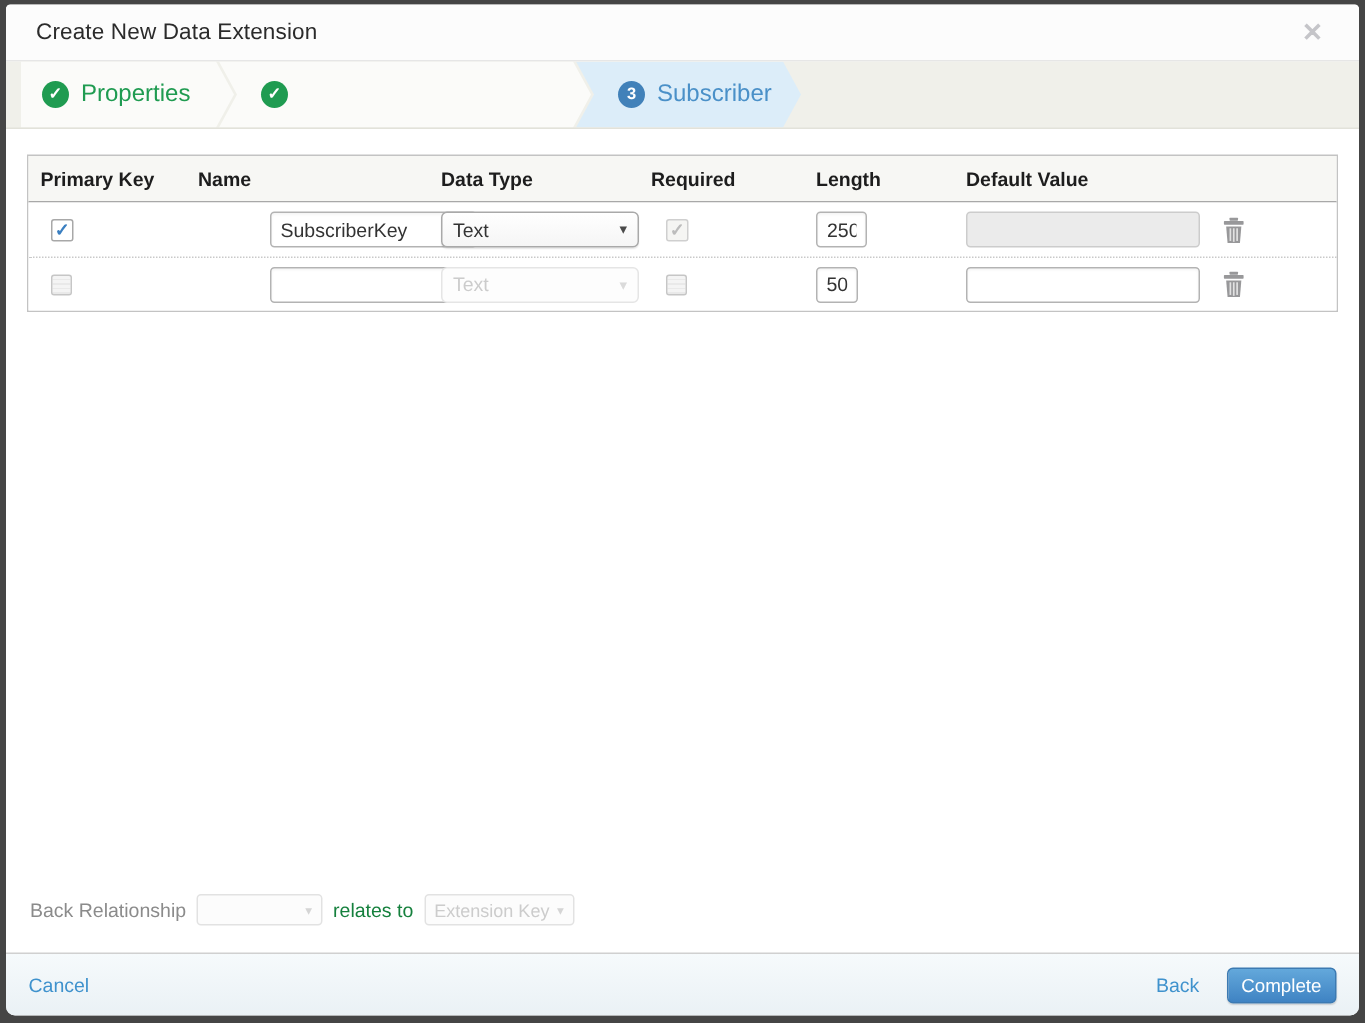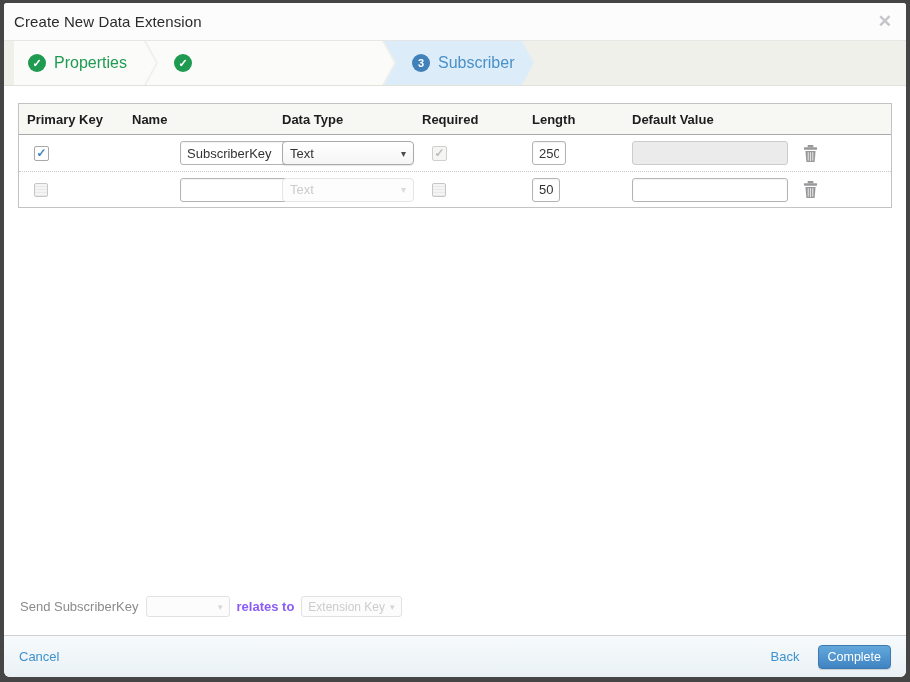--- a/index.html
+++ b/index.html
@@ -11,21 +11,21 @@
   }
   .modal{
     width:100%;height:100%;background:#fff;
     border-radius:3px 3px 6px 6px;overflow:hidden;
     display:flex;flex-direction:column;
   }
   
   .titlebar{
     height:37px;flex:none;background:#fcfcfc;
     border-bottom:1px solid #e6e6e6;
-    display:flex;align-items:center;padding:0 10px;
+    display:flex;align-items:center;padding:0 20px;
   }
   .titlebar h1{
     margin:0;font-size:15px;font-weight:normal;color:#2b2b2b;letter-spacing:.1px;
   }
   .close-btn{
     margin-left:auto;border:none;background:none;cursor:pointer;
     font-size:17px;color:#c5c5c9;line-height:1;padding:2px 4px;font-weight:bold;
   }
   
   .wizard{
@@ -64,21 +64,21 @@
   .thead{
     display:flex;align-items:center;height:30px;
     background:#f7f7f4;border-bottom:1px solid #a8a8a8;
     font-size:13px;font-weight:bold;color:#1d1d1d;
   }
   .trow{display:flex;align-items:center;height:36px;background:#fff;}
   .trow + .trow{border-top:1px dotted #c9c9c9;height:35px;}
   .cell{flex:none;box-sizing:border-box;padding-left:8px;display:flex;align-items:center;}
   .col-pk{width:105px;}
   .col-name{width:150px;}
-  .col-type{width:140px;}
+  .col-type{width:140px;margin-left:12px;}
   .col-req{width:110px;}
   .col-len{width:100px;}
   .col-def{width:163px;}
   .col-act{flex:1;}
   
   .cb{
     width:15px;height:15px;box-sizing:border-box;border:1px solid #a8a8a8;border-radius:2px;
     background:#fff;display:flex;align-items:center;justify-content:center;
     font-size:12px;font-weight:bold;color:#3a7fc1;cursor:pointer;margin-left:7px;
   }
@@ -112,21 +112,21 @@
   .select.disabled .arrow{color:#dadada;}
   
   .trash-btn{border:none;background:none;padding:0;margin-left:8px;cursor:pointer;line-height:0;}
   
   .spacer{flex:1;}
   .send-rel{
     flex:none;display:flex;align-items:center;gap:7px;
     padding:0 16px 18px;font-size:13px;
   }
   .send-rel-label{color:#8b8b8b;}
-  .relates-label{color:#8b5cf6;font-weight:bold;}
+  .relates-label{color:#15803d;}
   .mini-select{
     height:21px;box-sizing:border-box;border:1px solid #e2e2e2;border-radius:3px;
     background:#fcfcfc;display:inline-flex;align-items:center;
     padding:0 6px;font-size:12px;color:#cccccc;gap:5px;cursor:default;
   }
   .mini-select .arrow{font-size:9px;color:#d5d5d5;}
   .mini-select.empty{width:84px;}
   
   .footer{
     height:41px;flex:none;border-top:1px solid #d0d0d0;
@@ -259,21 +259,21 @@
               <rect x="9.8" y="7.6" width="1.2" height="9" fill="#e2e2e2"></rect>
             </svg>
           </button>
         </div>
       </div>
     </div>
 
     <div class="spacer"></div>
 
     <div class="send-rel">
-      <span class="send-rel-label">Send SubscriberKey</span>
+      <span class="send-rel-label">Back Relationship</span>
       <span class="mini-select empty">
         <span class="arrow" style="margin-left:auto;">▾</span>
       </span>
       <span class="relates-label">relates to</span>
       <span class="mini-select">
         <span>Extension Key</span>
         <span class="arrow">▾</span>
       </span>
     </div>
   </div>

